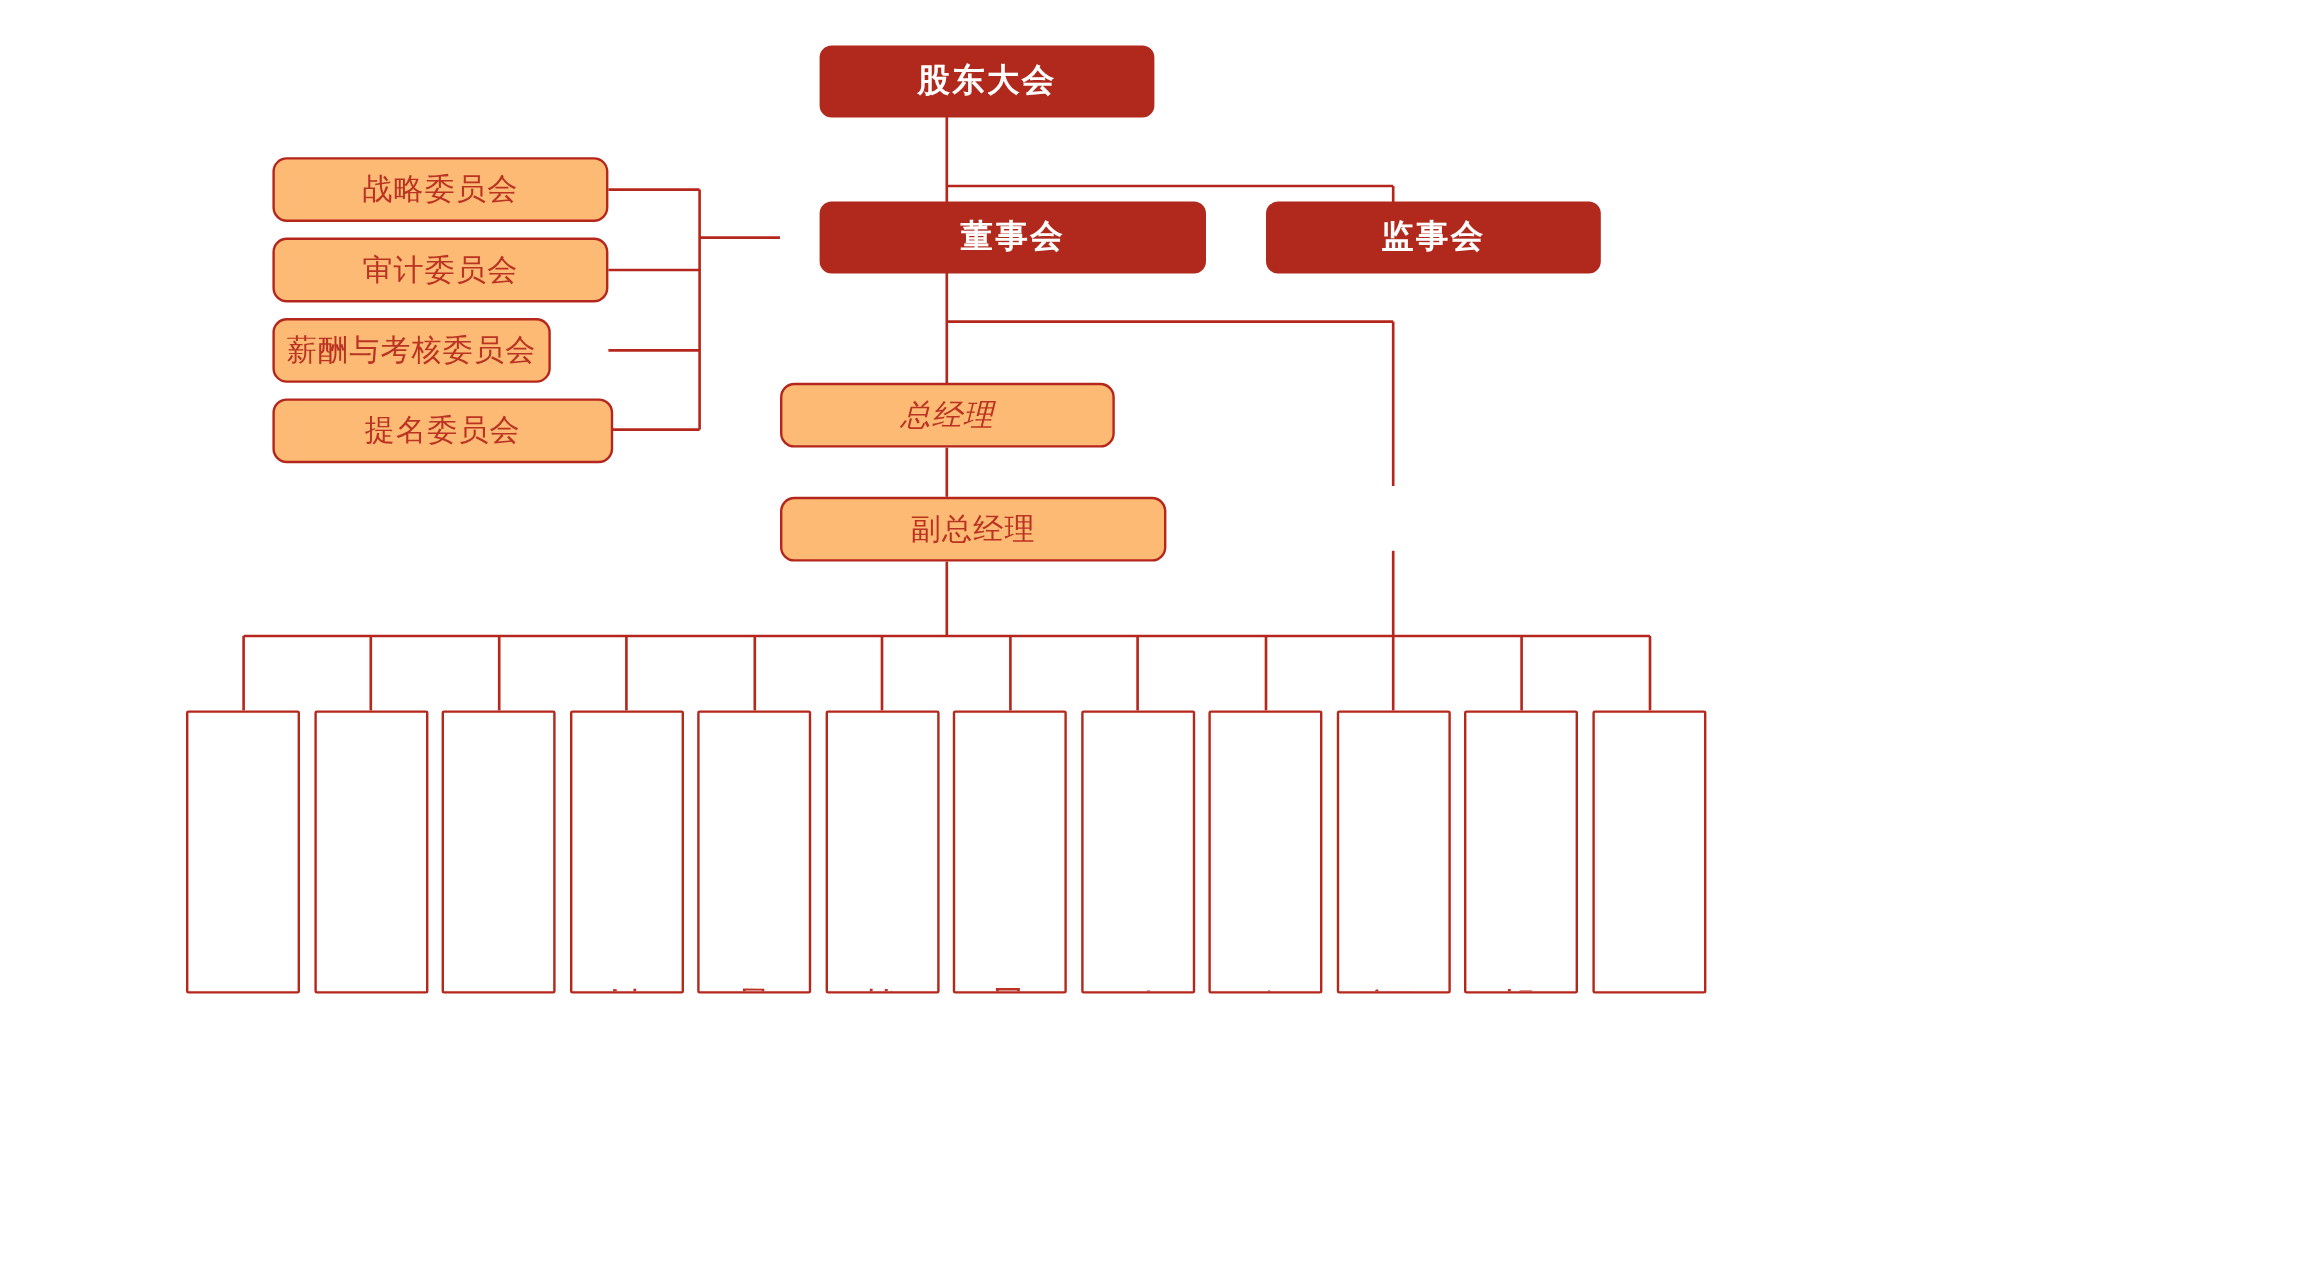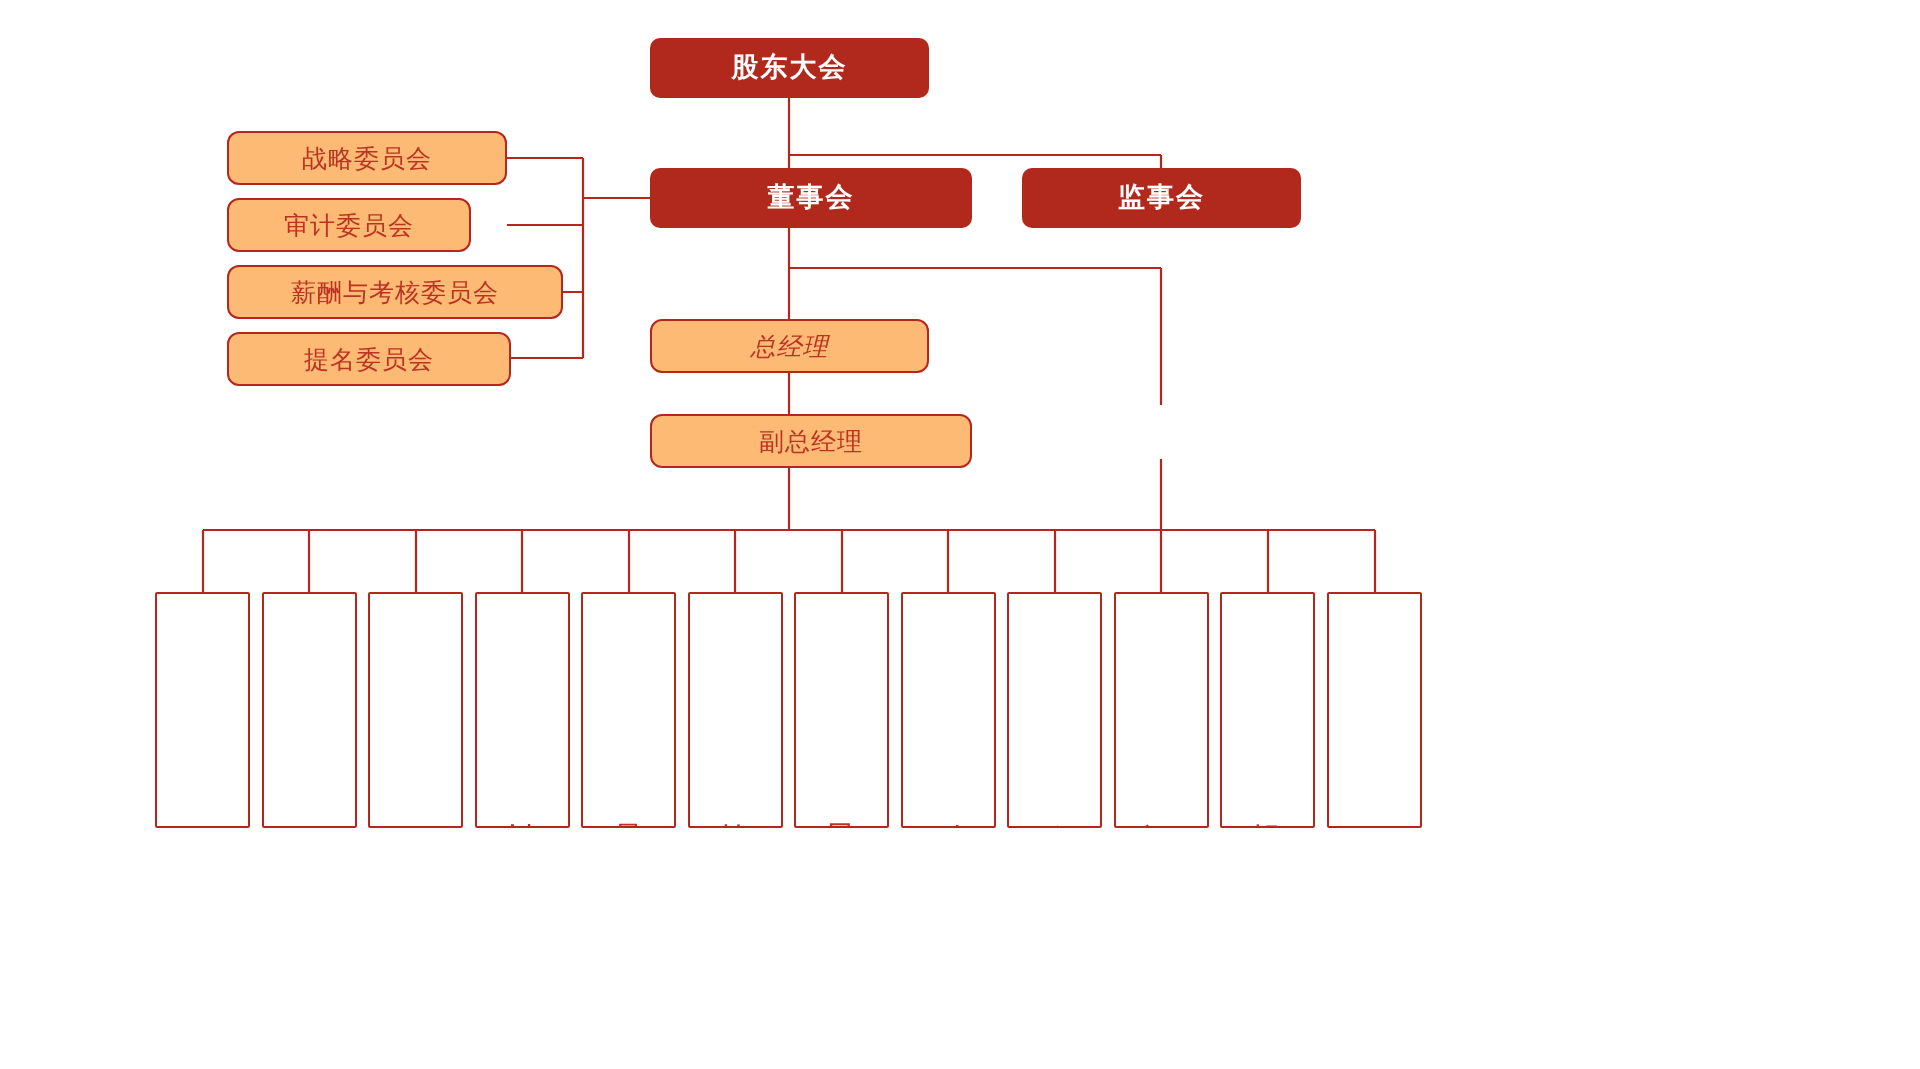--- a/index.html
+++ b/index.html
@@ -45,20 +45,21 @@
   }
   
   .node.filled {
     background: #b1281c;
     color: #ffffff;
     border-radius: 10px;
     font-weight: bold;
     font-size: 27px;
     letter-spacing: 2px;
     box-shadow: 0 0 0 0 transparent;
+    margin-left: 33px;
   }
   
   .node.outlined {
     background: #fdba74;
     color: #bb3322;
     border: 2.2px solid #b5271c;
     border-radius: 12px;
     font-size: 25px;
     letter-spacing: 1px;
   }
@@ -139,25 +140,25 @@
   </div>
 
   <div class="node filled" style="left:1022px; top:168px; width:279px; height:60px;">
     <span>监事会</span>
   </div>
 
   <div class="node outlined" style="left:227px; top:131px; width:280px; height:54px;">
     <span>战略委员会</span>
   </div>
 
-  <div class="node outlined" style="left:227px; top:198px; width:244px; height:54px;text-align:right;">
+  <div class="node outlined" style="left:227px; top:198px; width:280px; height:54px;text-align:right;">
     <span>审计委员会</span>
   </div>
 
-  <div class="node outlined" style="left:227px; top:265px; width:336px; height:54px;">
+  <div class="node outlined" style="left:227px; top:265px; width:232px; height:54px;">
     <span>薪酬与考核委员会</span>
   </div>
 
   <div class="node outlined" style="left:227px; top:332px; width:284px; height:54px;">
     <span>提名委员会</span>
   </div>
 
   <div class="node outlined" style="left:650px; top:319px; width:279px; height:54px;font-style:italic;">
     <span>总经理</span>
   </div>

